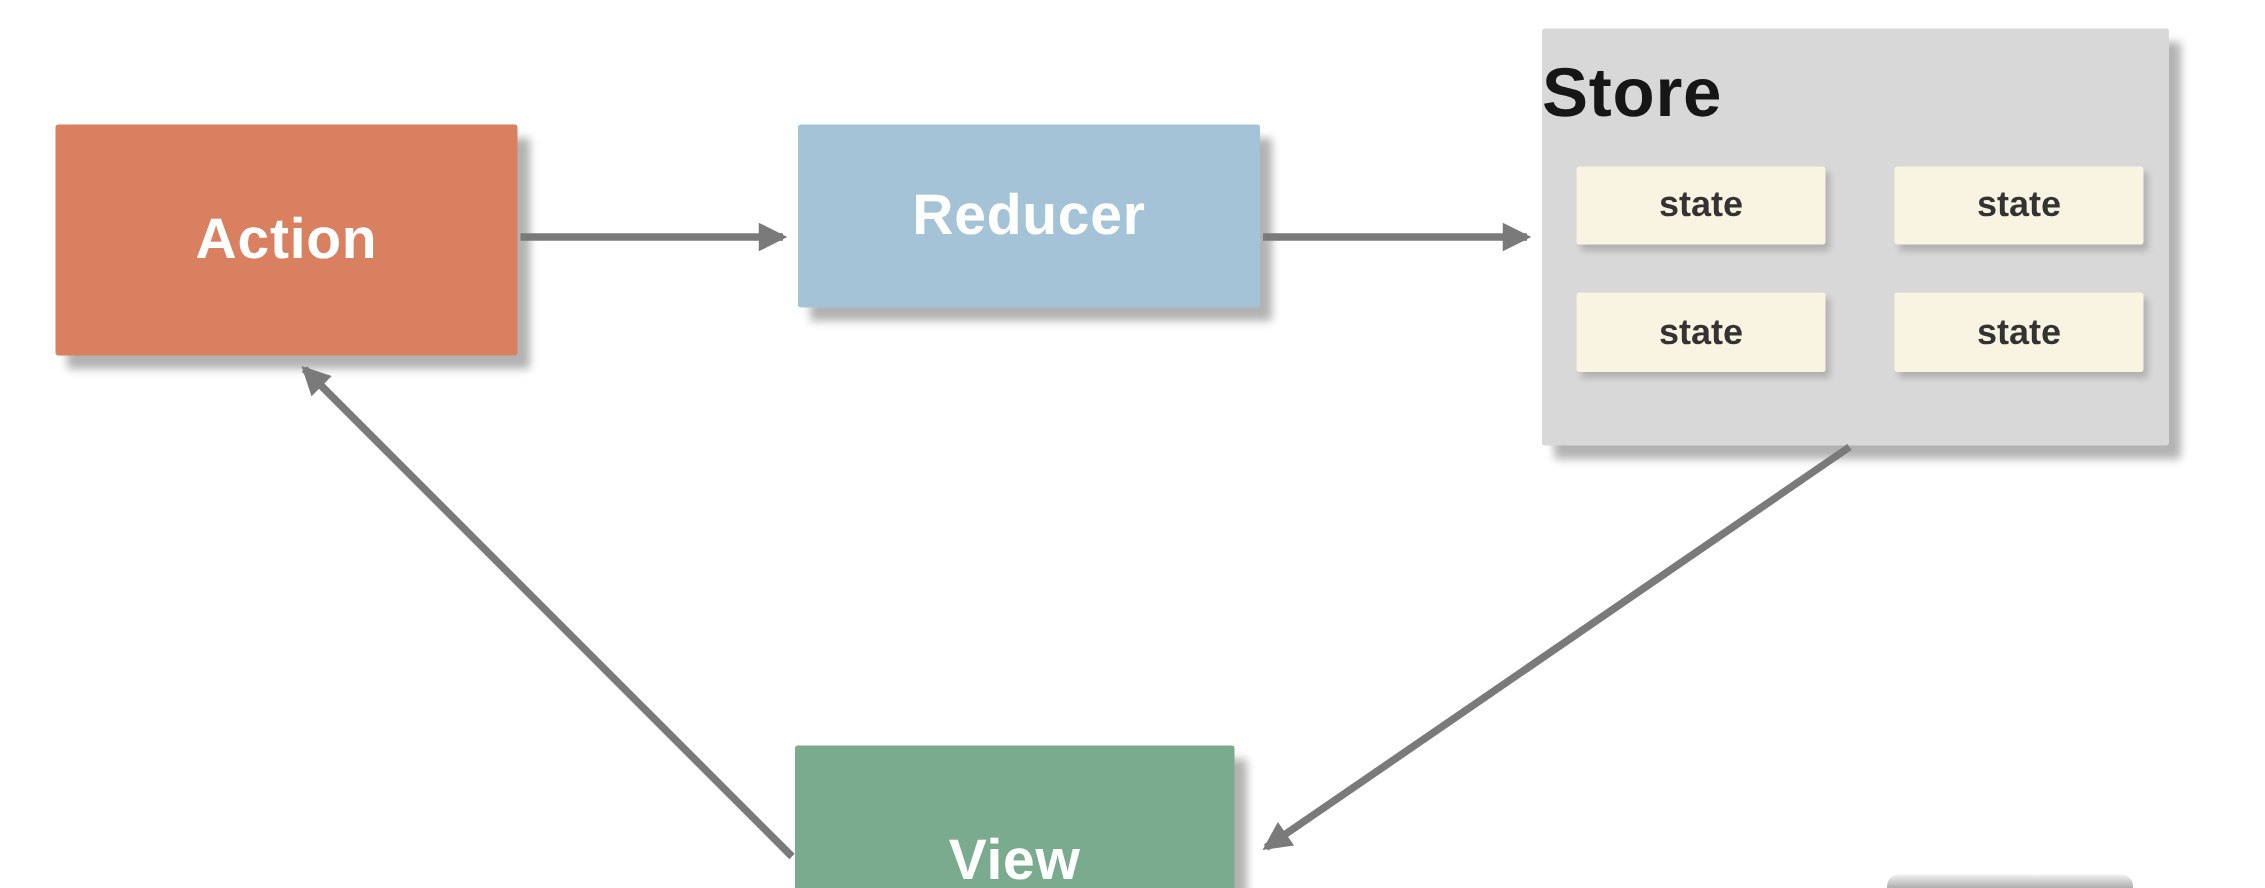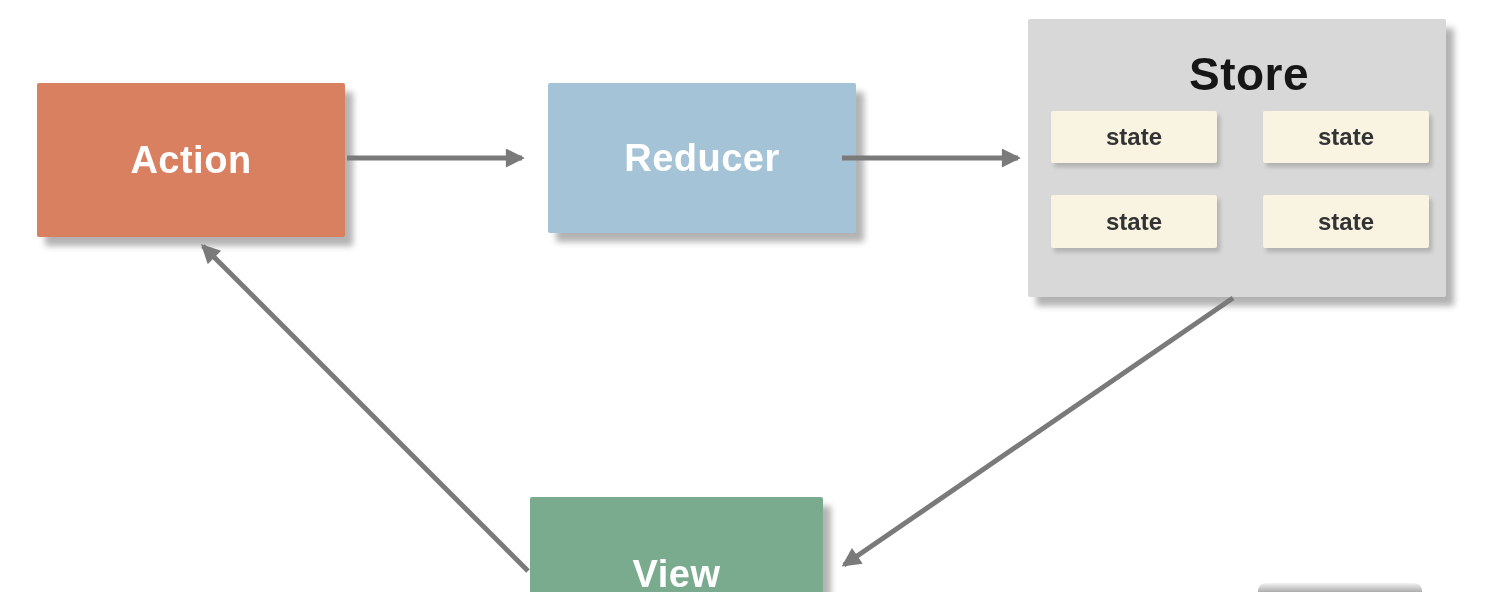--- a/index.html
+++ b/index.html
@@ -19,36 +19,35 @@
     align-items: center;
     justify-content: center;
     border-radius: 2px;
     box-shadow: 8px 9px 6px rgba(0,0,0,0.30);
     font-weight: bold;
     font-size: 38px;
     letter-spacing: 0.5px;
   }
 
   .node-action  { left: 37px;  top: 83px;  width: 308px; height: 154px; }
-  .node-reducer { left: 532px; top: 83px;  width: 308px; height: 150px; margin-left: 16px; }
+  .node-reducer { left: 532px; top: 83px;  width: 308px; height: 122px; }
   .node-view    { left: 530px; top: 497px; width: 293px; height: 154px; }
 
   .node-store {
     position: absolute;
     left: 1028px; top: 19px; width: 418px; height: 278px;
     border-radius: 2px;
     box-shadow: 8px 9px 6px rgba(0,0,0,0.30);
   }
   .store-title {
-    margin-top: 28px;
-    text-align: center;
+    margin-top: 15px;
+    text-align: left;
     font-weight: bold;
     font-size: 46px;
     letter-spacing: 0.5px;
-    padding-left: 24px;
   }
   .state-box {
     position: absolute;
     width: 166px; height: 52px;
     display: flex; align-items: center; justify-content: center;
     font-weight: 600;
     font-size: 24px;
     border-radius: 2px;
     box-shadow: 3px 4px 4px rgba(0,0,0,0.18);
   }

